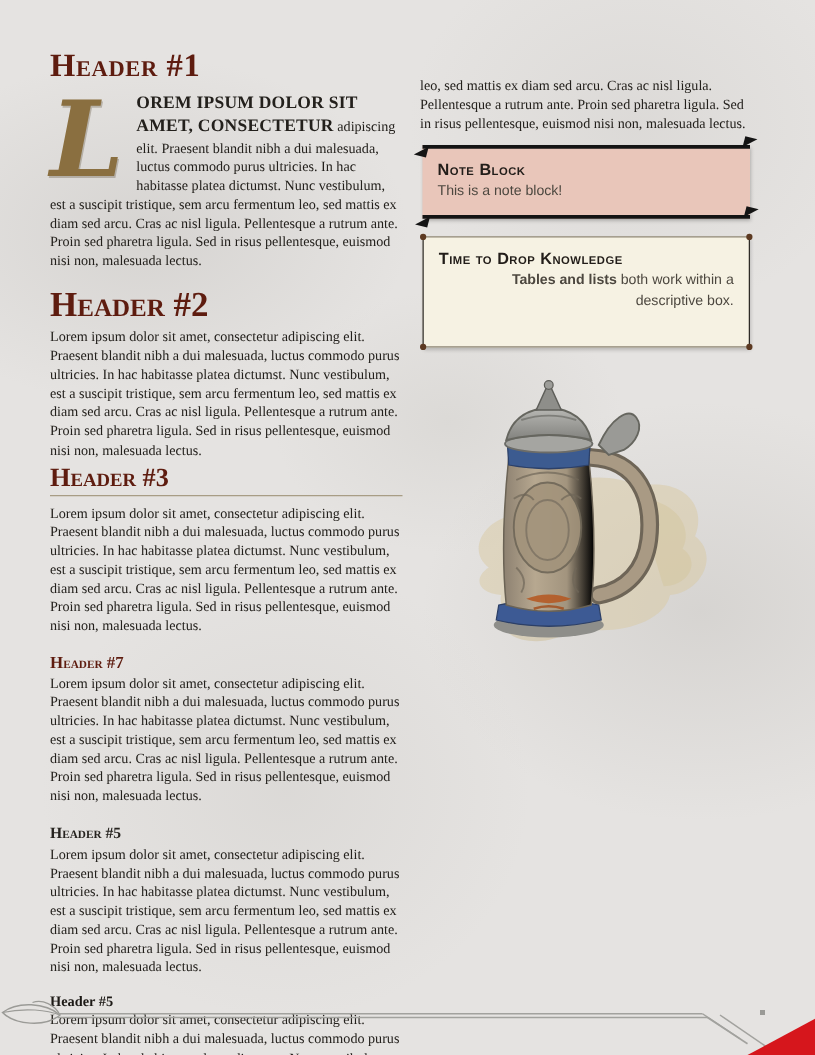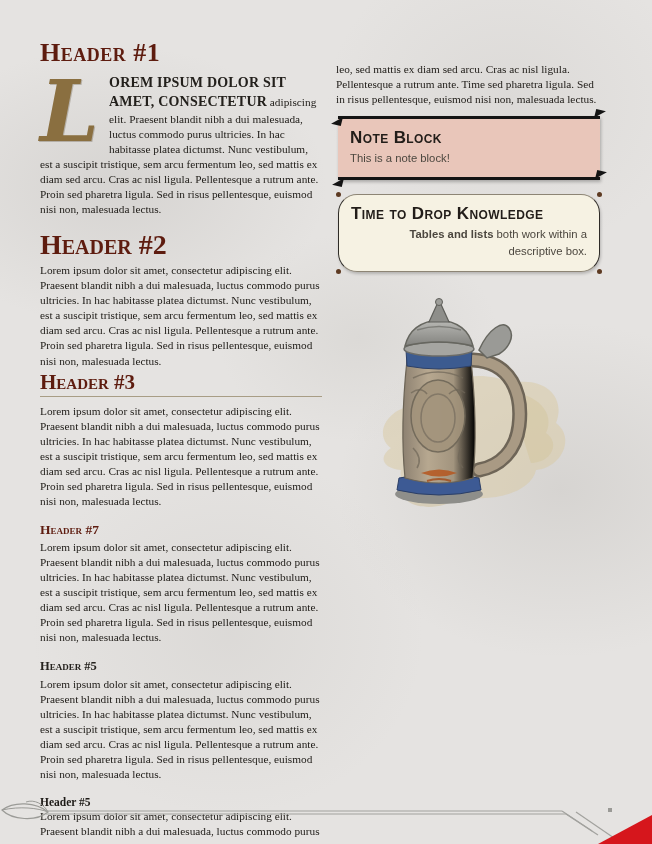--- a/index.html
+++ b/index.html
@@ -50,32 +50,31 @@
     border-top:3px solid #141414; border-bottom:3px solid #141414;
     box-shadow:1px 2px 3px rgba(0,0,0,.25);
   }
   .note .flag{ position:absolute; width:0; height:0; }
   .flag.tl{ top:-3px; left:-6px; border-top:9px solid transparent; border-right:10px solid #141414; transform:rotate(14deg); }
   .flag.tr{ top:-9px; right:-5px; border-bottom:9px solid transparent; border-left:10px solid #141414; transform:rotate(14deg); }
   .flag.bl{ bottom:-9px; left:-5px; border-top:9px solid transparent; border-right:10px solid #141414; transform:rotate(14deg); }
   .flag.br{ bottom:-3px; right:-6px; border-bottom:9px solid transparent; border-left:10px solid #141414; transform:rotate(14deg); }
   .note-title, .desc-title{
     font-family:"Liberation Sans",sans-serif; font-variant:small-caps; font-weight:700;
-    font-size:17px; color:#221d19; letter-spacing:.4px; margin-bottom:2px;
+    font-size:13px; color:#221d19; letter-spacing:.4px; margin-bottom:2px;
   }
   .sans-body{ font-family:Liberation Sans, sans-serif; font-size:11.3px; line-height:1.5; color:#4c473f; }
 
   
   .descbox{
     position:relative; margin:0 2px 0 2px; background:#f6f2e3;
     border-left:1.6px solid #2e2b27; border-right:1.6px solid #2e2b27;
     border-top:1px solid #8d8575; border-bottom:1px solid #8d8575;
-    padding:9px 12px 11px 12px;
+    padding:9px 12px 27px 12px;
     box-shadow:1px 2px 3px rgba(0,0,0,.2);
-    border-radius:19px;
   }
   .dot{ position:absolute; width:5px; height:5px; background:#5d3a22; border-radius:50%; }
   .dot.tl{ top:-3px; left:-3px; } .dot.tr{ top:-3px; right:-3px; }
   .dot.bl{ bottom:-3px; left:-3px; } .dot.br{ bottom:-3px; right:-3px; }
   .indent{ text-indent:13px;text-align:right; }
 
   .stein-wrap{ margin-top:26px; text-align:center; }
 
   .footer{ position:absolute; left:0; bottom:0; width:652px; height:46px; }
 </style>
@@ -103,21 +102,21 @@
     <p class="body-text">Lorem ipsum dolor sit amet, consectetur adipiscing elit. Praesent blandit nibh a dui malesuada, luctus commodo purus ultricies. In hac habitasse platea dictumst. Nunc vestibulum, est a suscipit tristique, sem arcu fermentum leo, sed mattis ex diam sed arcu. Cras ac nisl ligula. Pellentesque a rutrum ante. Proin sed pharetra ligula. Sed in risus pellentesque, euismod nisi non, malesuada lectus.</p>
 
     <h5 class="hb">Header #5</h5>
     <p class="body-text">Lorem ipsum dolor sit amet, consectetur adipiscing elit. Praesent blandit nibh a dui malesuada, luctus commodo purus ultricies. In hac habitasse platea dictumst. Nunc vestibulum, est a suscipit tristique, sem arcu fermentum leo, sed mattis ex diam sed arcu. Cras ac nisl ligula. Pellentesque a rutrum ante. Proin sed pharetra ligula. Sed in risus pellentesque, euismod nisi non, malesuada lectus.</p>
 
     <h6 class="hb">Header #5</h6>
     <p class="body-text">Lorem ipsum dolor sit amet, consectetur adipiscing elit. Praesent blandit nibh a dui malesuada, luctus commodo purus ultricies. In hac habitasse platea dictumst. Nunc vestibulum, est a suscipit tristique, sem arcu fermentum</p>
   </div>
 
   <div class="col col-right">
-    <p class="body-text">leo, sed mattis ex diam sed arcu. Cras ac nisl ligula. Pellentesque a rutrum ante. Time sed pharetra ligula. Sed in risus pellentesque, euismod nisi non, malesuada lectus.</p>
+    <p class="body-text">leo, sed mattis ex diam sed arcu. Cras ac nisl ligula. Pellentesque a rutrum ante. Proin sed pharetra ligula. Sed in risus pellentesque, euismod nisi non, malesuada lectus.</p>
 
     <div class="note">
       <span class="flag tl"></span>
       <span class="flag tr"></span>
       <span class="flag bl"></span>
       <span class="flag br"></span>
       <div class="note-title">Note Block</div>
       <div class="sans-body">This is a note block!</div>
     </div>
 

